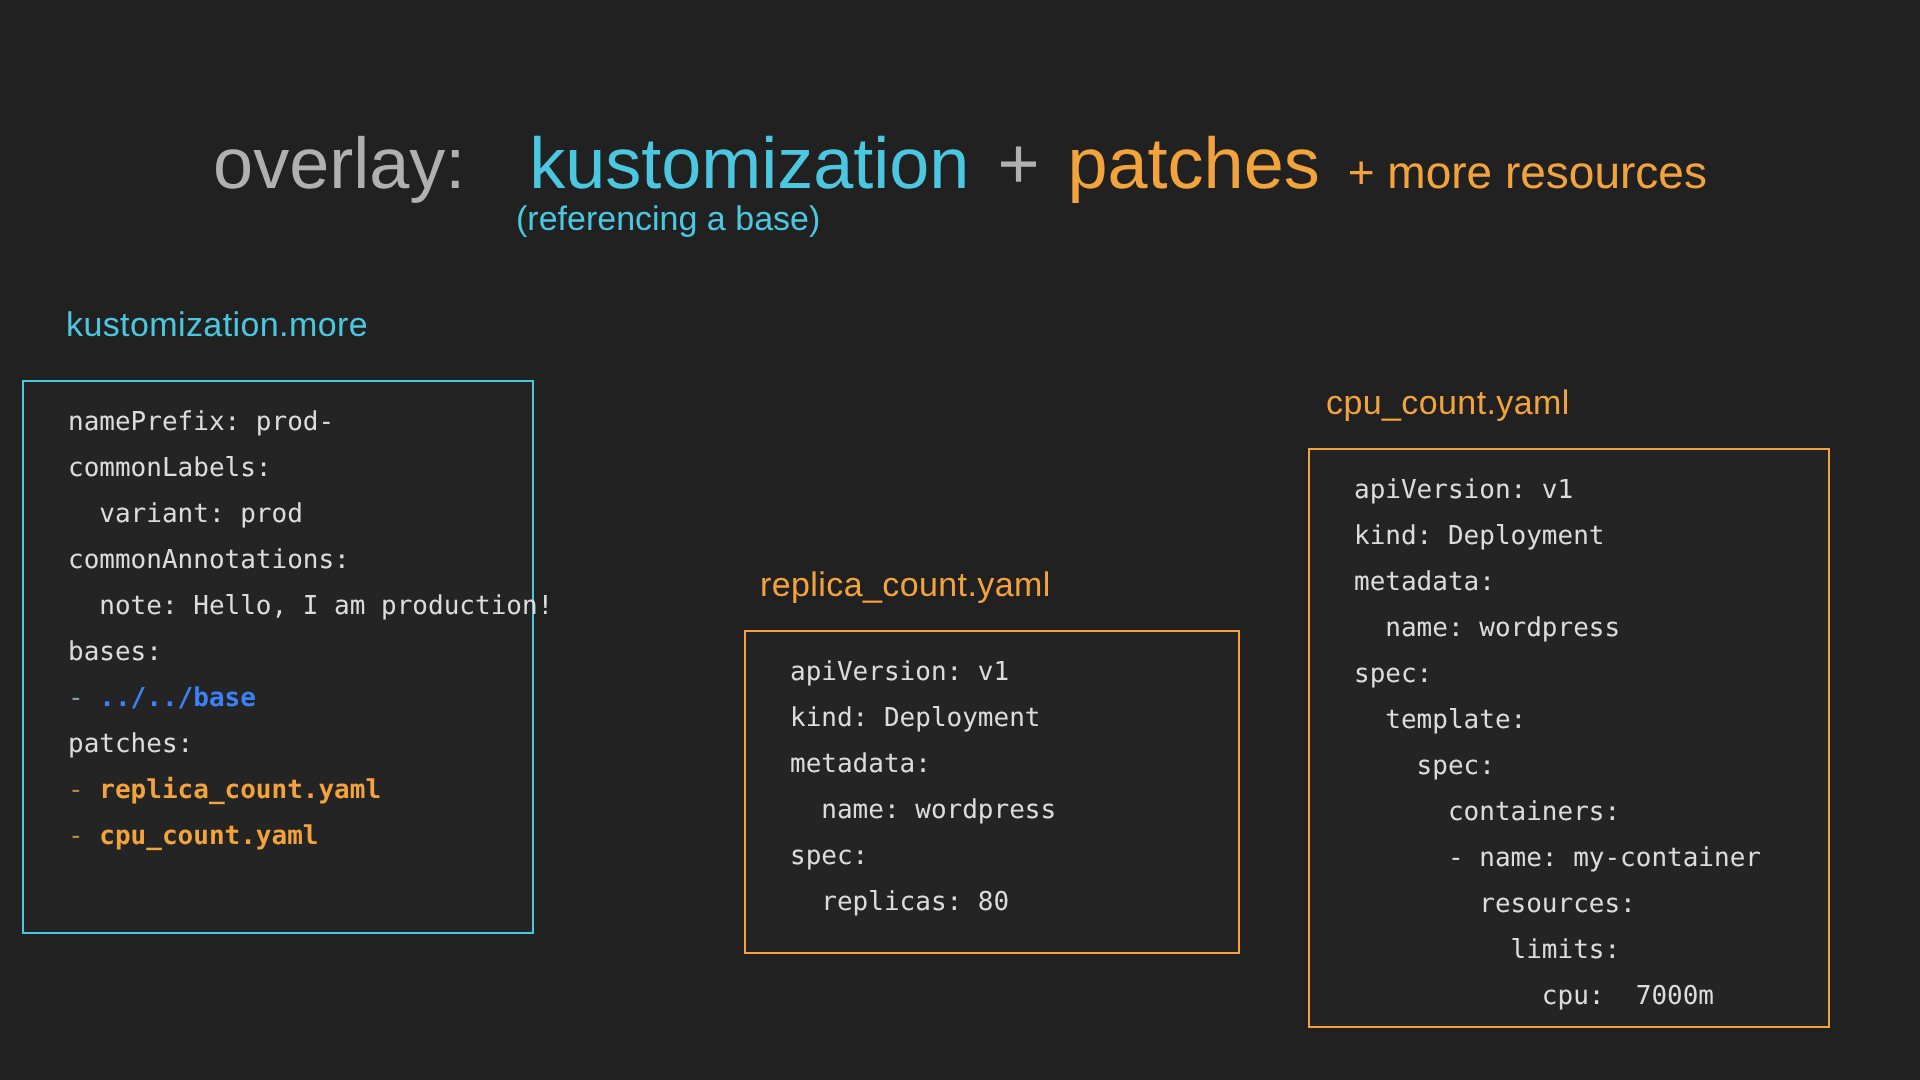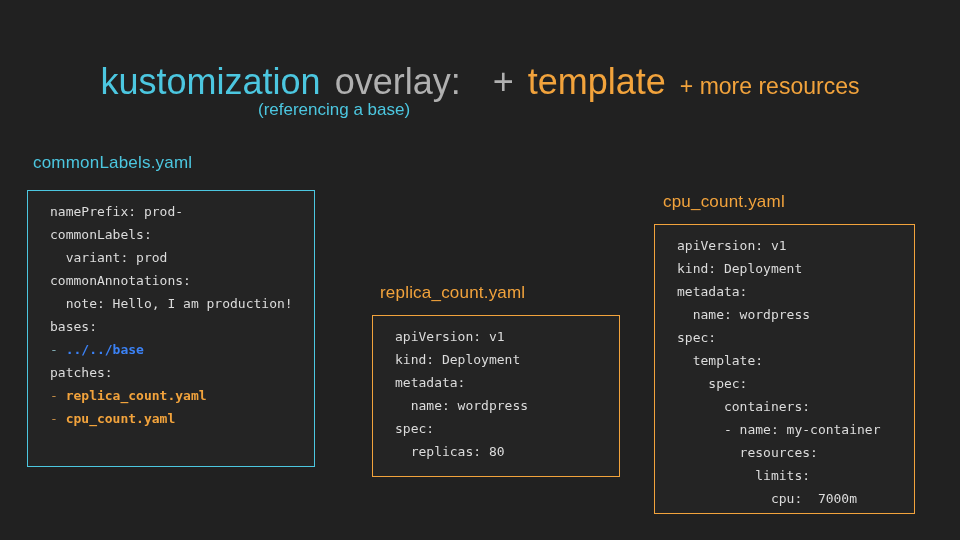--- a/index.html
+++ b/index.html
@@ -58,44 +58,44 @@
     color: #dcdcdc;
     white-space: pre;
   }
   .tok-plain      { color: #dcdcdc; }
   .tok-cyan       { color: #3b82f6; font-weight: bold; }
   .tok-cyan-dim   { color: #7fa9b0; }
   .tok-orange     { color: #f2a33c; font-weight: bold; }
   .tok-orange-dim { color: #c08a45; }
 
   #label-kustomization { left: 33px;  top: 153px; }
-  #box-kustomization   { left: 27px;  top: 190px; width: 288px; height: 277px; }
+  #box-kustomization   { left: 11px;  top: 190px; width: 256px; height: 277px; }
 
   #label-replica { left: 380px; top: 283px; }
   #box-replica   { left: 372px; top: 315px; width: 248px; height: 162px; }
 
   #label-cpu { left: 663px; top: 192px; }
   #box-cpu   { left: 654px; top: 224px; width: 261px; height: 290px; }
 </style>
 </head>
 <body style="background: rgb(33, 33, 33);">
 
 <div class="slide">
 
   <div class="title-row">
+    <span class="t-big t-gray title-overlay">overlay:</span>
     <span class="t-big t-cyan">kustomization</span>
-    <span class="t-big t-gray title-overlay">overlay:</span>
     <span class="t-big t-gray">+</span>
-    <span class="t-big t-orange">template</span>
+    <span class="t-big t-orange">patches</span>
     <span class="t-small t-orange">+ more resources</span>
   </div>
 
   <div class="subtitle">(referencing a base)</div>
 
-  <div class="yaml-label" id="label-kustomization" style="color: rgb(76, 199, 224);">commonLabels.yaml</div>
+  <div class="yaml-label" id="label-kustomization" style="color: rgb(76, 199, 224);">kustomization.more</div>
   <div class="yaml-box" id="box-kustomization" style="border-color: rgb(76, 199, 224);">
     <div class="code-lines"><div class="code-line"><span class="tok-plain">namePrefix: prod-</span></div><div class="code-line"><span class="tok-plain">commonLabels:</span></div><div class="code-line"><span class="tok-plain">  variant: prod</span></div><div class="code-line"><span class="tok-plain">commonAnnotations:</span></div><div class="code-line"><span class="tok-plain">  note: Hello, I am production!</span></div><div class="code-line"><span class="tok-plain">bases:</span></div><div class="code-line"><span class="tok-cyan-dim">- </span><span class="tok-cyan">../../base</span></div><div class="code-line"><span class="tok-plain">patches:</span></div><div class="code-line"><span class="tok-orange-dim">- </span><span class="tok-orange">replica_count.yaml</span></div><div class="code-line"><span class="tok-orange-dim">- </span><span class="tok-orange">cpu_count.yaml</span></div></div>
   </div>
 
   <div class="yaml-label" id="label-replica" style="color: rgb(242, 163, 60);">replica_count.yaml</div>
   <div class="yaml-box" id="box-replica" style="border-color: rgb(242, 163, 60);">
     <div class="code-lines"><div class="code-line"><span class="tok-plain">apiVersion: v1</span></div><div class="code-line"><span class="tok-plain">kind: Deployment</span></div><div class="code-line"><span class="tok-plain">metadata:</span></div><div class="code-line"><span class="tok-plain">  name: wordpress</span></div><div class="code-line"><span class="tok-plain">spec:</span></div><div class="code-line"><span class="tok-plain">  replicas: 80</span></div></div>
   </div>
 
   <div class="yaml-label" id="label-cpu" style="color: rgb(242, 163, 60);">cpu_count.yaml</div>

